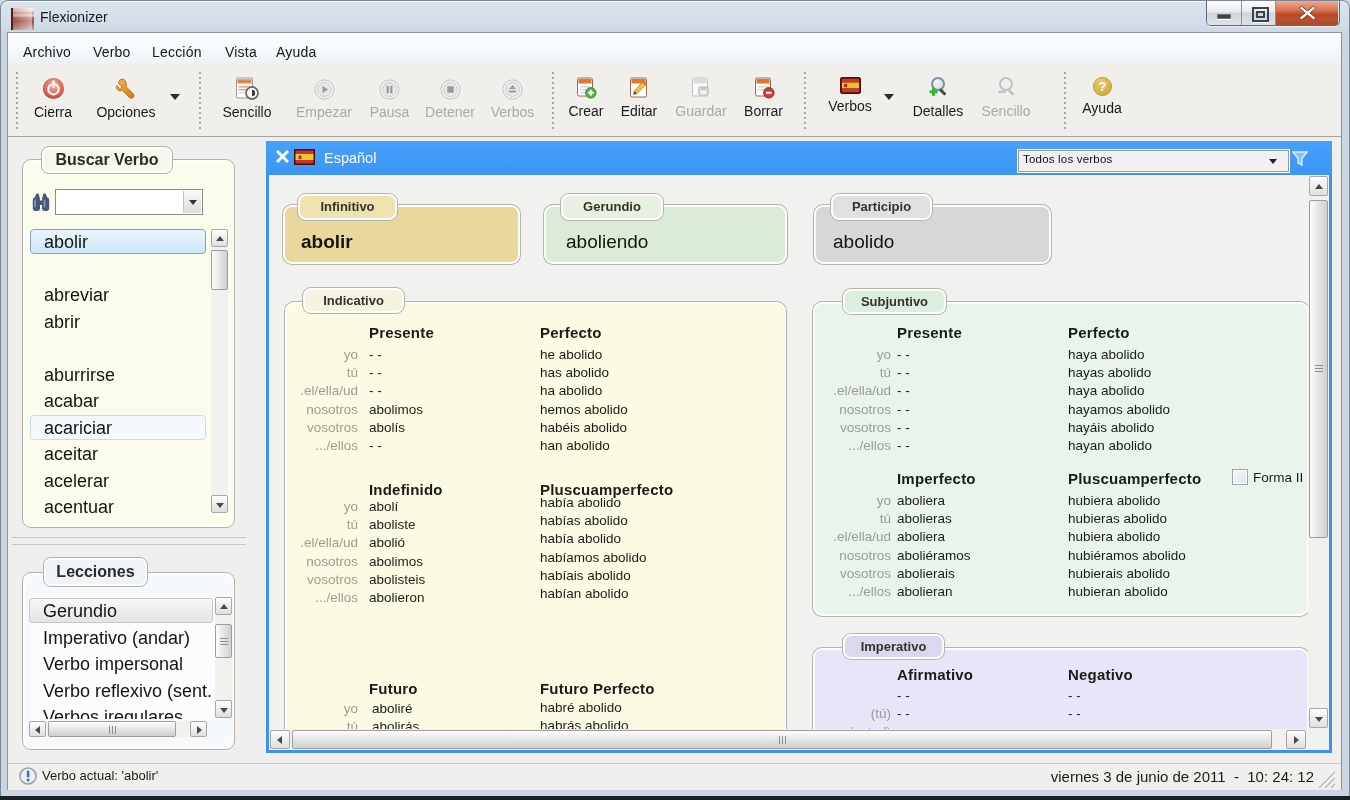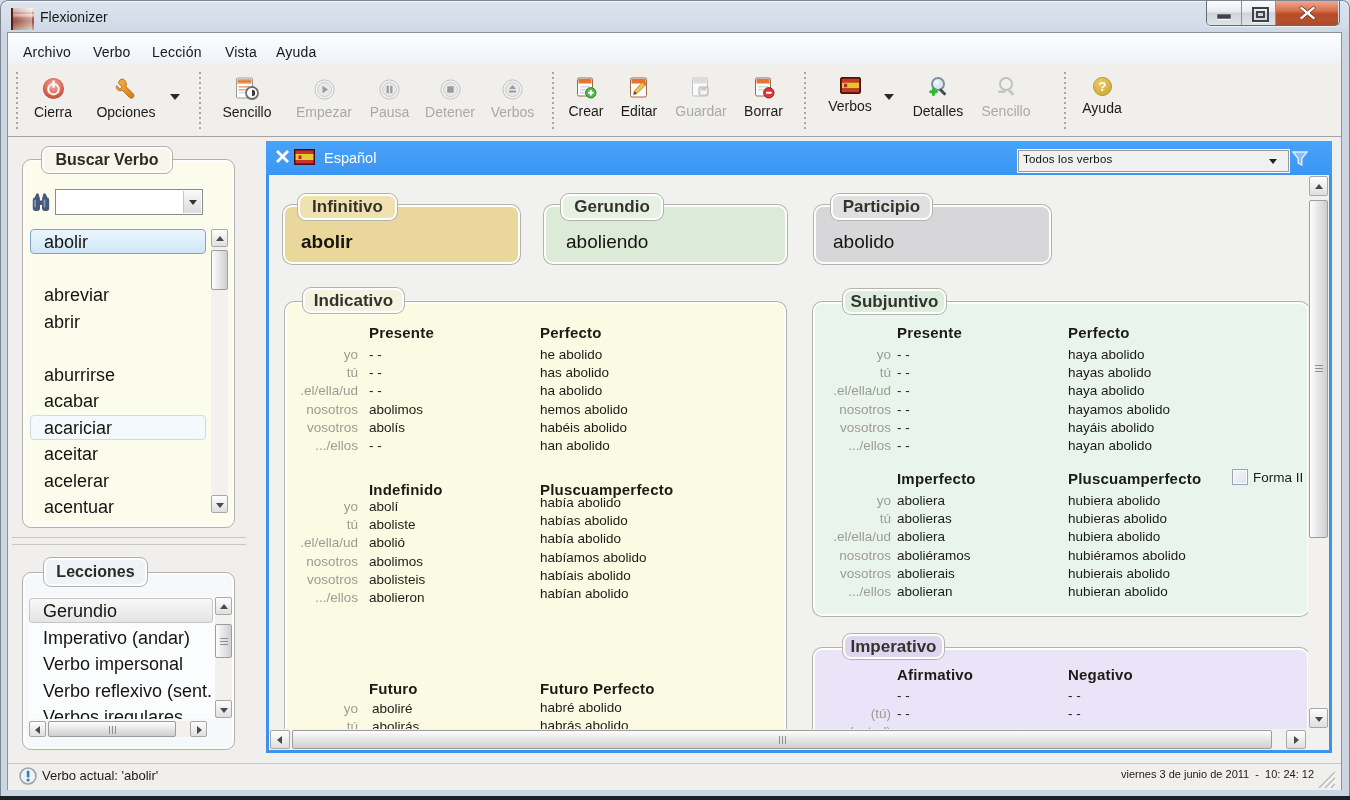--- a/index.html
+++ b/index.html
@@ -57,28 +57,28 @@
 #llist{left:29px;top:597px;width:186px;height:122px;overflow:hidden;font-size:18px;color:#15150f;background:#fafcfd;}
 .lrow{position:absolute;left:0;width:184px;height:26px;line-height:26px;white-space:nowrap;}
 .lrow span{padding-left:14px;}
 #lsel{left:0px;top:1px;width:184px;height:25px;background:linear-gradient(180deg,#f8f8f8,#e4e4e4);border:1px solid #c6c6c6;border-radius:3px;box-sizing:border-box;}
 
 #mainp{left:266px;top:141px;width:1066px;height:612px;border:3px solid #3b93ec;border-top:none;box-sizing:border-box;background:#f1f1ef;}
 #bluebar{left:266px;top:141px;width:1066px;height:34px;background:linear-gradient(180deg,#48a2fb,#3b96f4);border-radius:2px 2px 0 0;}
 #mcontent{left:269px;top:175px;width:1039px;height:554px;background:#f1f1ef;overflow:hidden;}
 
 .cbox{position:absolute;border:2px solid #fdfdfb;border-radius:9px;box-shadow:0 0 0 1px #b4b4ac;}
-.ctab{position:absolute;border:2px solid #fdfdfb;border-radius:8px;box-shadow:0 0 0 1px #b4b4ac;text-align:center;font-weight:bold;font-size:17px;color:#33332b;}
+.ctab{position:absolute;border:2px solid #fdfdfb;border-radius:8px;box-shadow:0 0 0 1px #b4b4ac;text-align:center;font-weight:bold;font-size:13px;color:#33332b;}
 .hdr{position:absolute;font-weight:bold;font-size:15px;letter-spacing:0.2px;color:#1c1c16;white-space:pre;}
 .col{position:absolute;font-size:13.5px;line-height:18.2px;color:#1c1c16;white-space:pre;}
 .pro{text-align:right;color:#9c9c94;}
 
 #statusbar{left:8px;top:763px;width:1333px;height:26px;background:#f0efed;border-top:1px solid #c9c9c5;}
 #stxt{left:42px;top:768px;font-size:13px;color:#1c1c16;}
-#sdate{left:auto;right:36px;top:768px;font-size:11px;color:#1c1c16;text-align:right;}
+#sdate{left:auto;right:36px;top:768px;font-size:15px;color:#1c1c16;text-align:right;}
 </style></head>
 <body>
 <div id="frame" class="abs"></div>
 <div id="client" class="abs"></div>
 <div id="botband" class="abs"></div>
 
 <div class="abs" style="left:11px;top:8px;width:21px;height:22px;background:linear-gradient(180deg,#f6ecea 0,#e9d2cc 15%,#c89486 24%,#e8d2cb 30%,#d8b0a4 38%,#b47563 42%,#ad685a 46%,#9c5042 60%,#b07a6c 80%,#cfa99d 100%);border-left:2.5px solid #46140e;"></div>
 <div class="abs" style="left:11px;top:8px;width:21px;height:22px;background:linear-gradient(90deg,rgba(120,30,20,0.25),rgba(255,255,255,0.45));"></div>
 <div id="titletxt" class="abs">Flexionizer</div>
 <div id="wbtns" class="abs">

